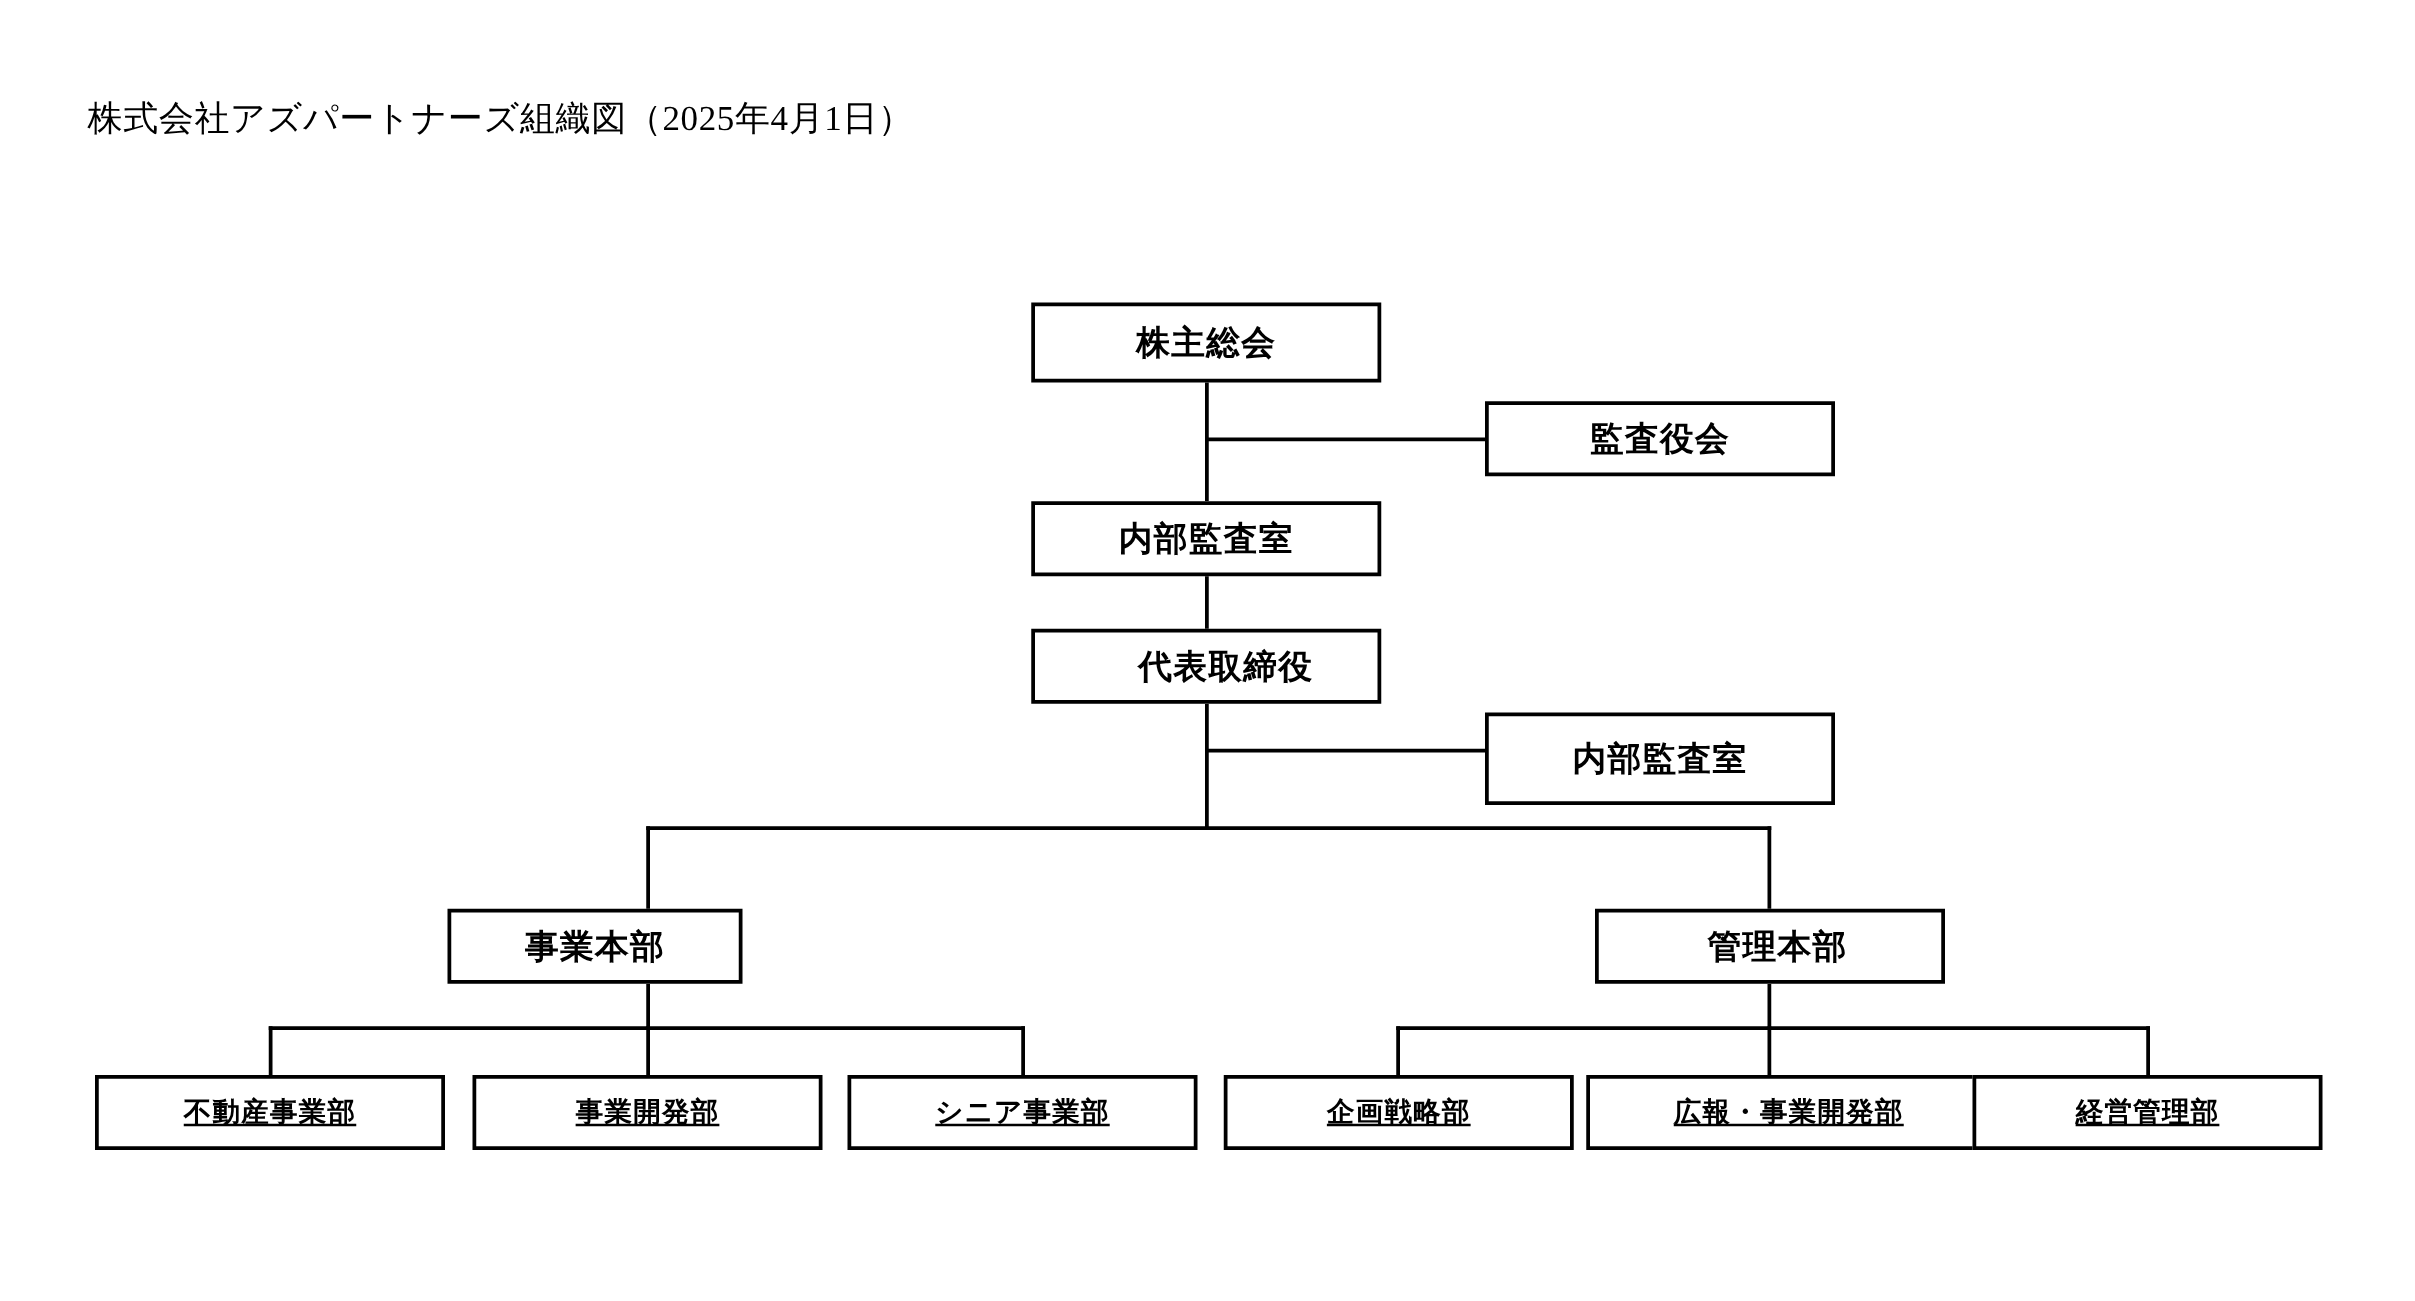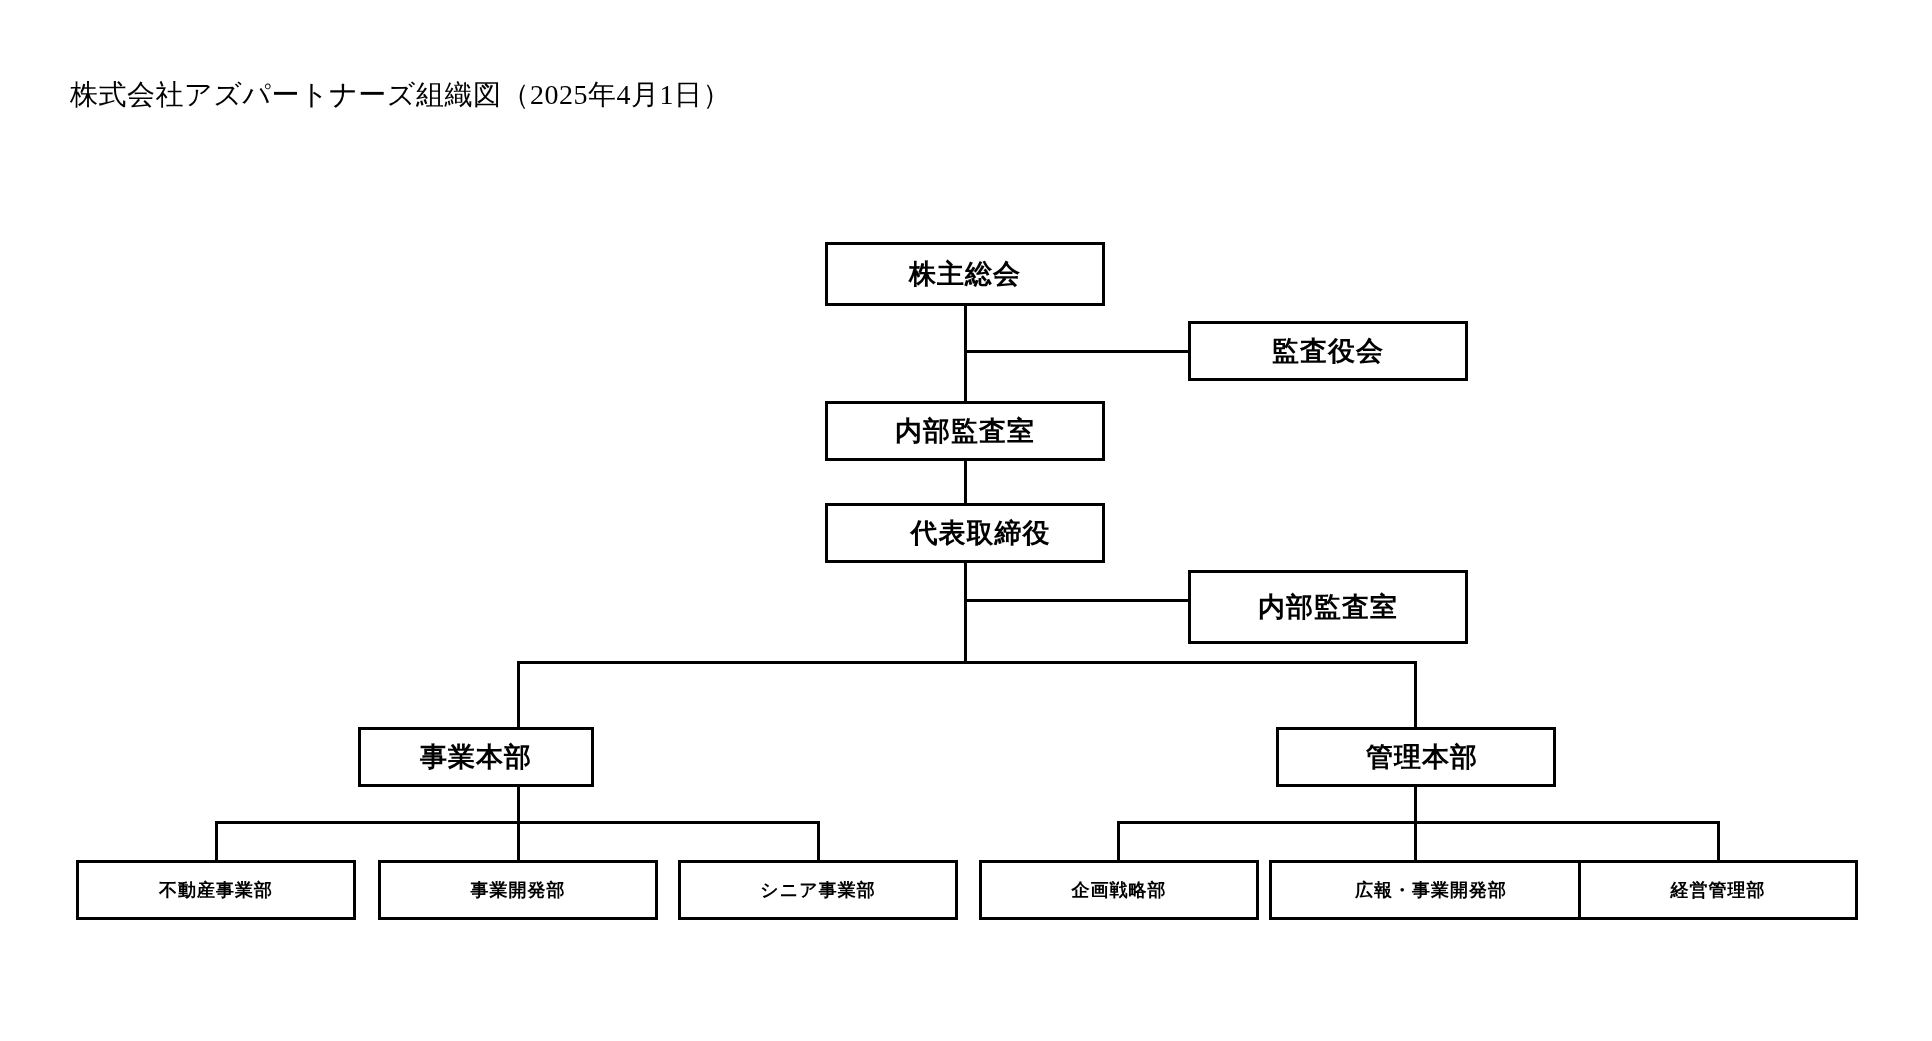--- a/index.html
+++ b/index.html
@@ -43,21 +43,22 @@
     align-items: center;
     justify-content: center;
     font-weight: 700;
     font-size: 27px;
     letter-spacing: 1px;
     white-space: nowrap;
     color: #000000;
     z-index: 3;
   }
   .node.lvl-leaf {
-    font-size: 18px;
+    font-size: 22px;
+    text-decoration: underline;
   }
 
   
   .conn {
     position: absolute;
     background: #000000;
     z-index: 1;
   }
   .conn.v { width: 3px; }
   .conn.h { height: 3px; }

